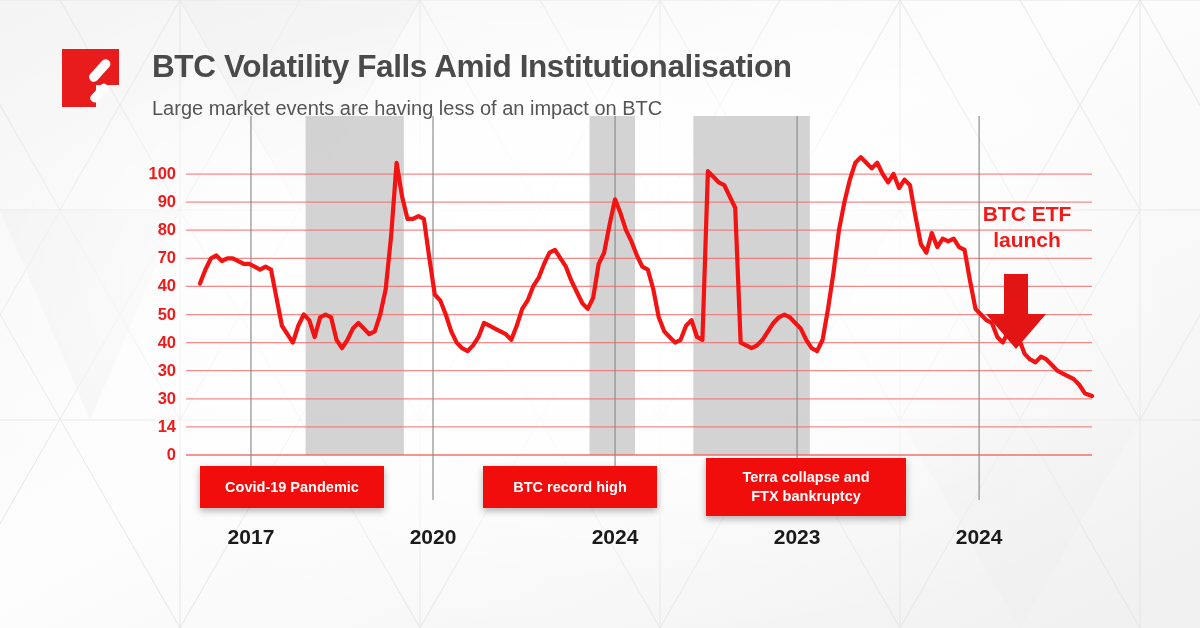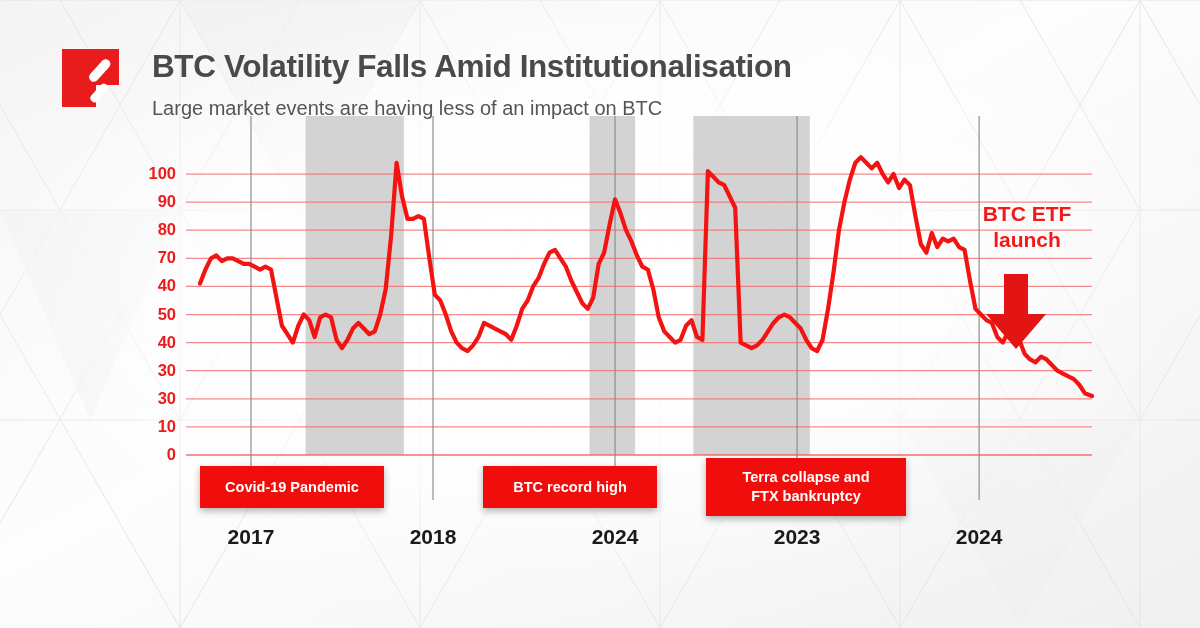--- a/index.html
+++ b/index.html
@@ -207,34 +207,34 @@
         <line x1="797.093877551032" y1="116" x2="797.093877551032" y2="500" stroke="#8a8a8a" stroke-width="1.35" opacity="0.85"></line>
         <line x1="979.1346938775678" y1="116" x2="979.1346938775678" y2="500" stroke="#8a8a8a" stroke-width="1.35" opacity="0.85"></line>
       </g>
     <g id="g-line">
         <polyline points="200.00,283.59 205.46,269.54 210.92,258.30 216.38,255.49 221.84,261.11 227.31,258.30 232.77,258.30 238.23,261.11 243.69,263.92 249.15,263.92 254.61,266.73 260.07,269.54 265.53,266.73 271.00,269.54 276.46,297.64 281.92,325.74 287.38,334.17 292.84,342.60 298.30,325.74 303.76,314.50 309.22,320.12 314.69,336.98 320.15,317.31 325.61,314.50 331.07,317.31 336.53,339.79 341.99,348.22 347.45,339.79 352.91,328.55 358.38,322.93 363.84,328.55 369.30,334.17 374.76,331.36 380.22,314.50 385.68,289.21 391.14,235.82 396.60,162.76 402.07,196.48 407.53,218.96 412.99,218.96 418.45,216.15 423.91,218.96 429.37,258.30 434.83,294.83 440.29,300.45 445.76,314.50 451.22,331.36 456.68,342.60 462.14,348.22 467.60,351.03 473.06,345.41 478.52,336.98 483.98,322.93 489.44,325.74 494.91,328.55 500.37,331.36 505.83,334.17 511.29,339.79 516.75,325.74 522.21,308.88 527.67,300.45 533.13,286.40 538.60,277.97 544.06,263.92 549.52,252.68 554.98,249.87 560.44,258.30 565.90,266.73 571.36,280.78 576.82,292.02 582.29,303.26 587.75,308.88 593.21,297.64 598.67,263.92 604.13,252.68 609.59,224.58 615.05,199.29 620.51,213.34 625.98,230.20 631.44,241.44 636.90,255.49 642.36,266.73 647.82,269.54 653.28,289.21 658.74,317.31 664.20,331.36 669.67,336.98 675.13,342.60 680.59,339.79 686.05,325.74 691.51,320.12 696.97,336.98 702.43,339.79 707.89,171.19 713.36,176.81 718.82,182.43 724.28,185.24 729.74,196.48 735.20,207.72 740.66,342.60 746.12,345.41 751.58,348.22 757.04,345.41 762.51,339.79 767.97,331.36 773.43,322.93 778.89,317.31 784.35,314.50 789.81,317.31 795.27,322.93 800.73,328.55 806.20,339.79 811.66,348.22 817.12,351.03 822.58,339.79 828.04,308.88 833.50,272.35 838.96,230.20 844.42,202.10 849.89,179.62 855.35,162.76 860.81,157.14 866.27,162.76 871.73,168.38 877.19,162.76 882.65,174.00 888.11,182.43 893.58,174.00 899.04,188.05 904.50,179.62 909.96,185.24 915.42,216.15 920.88,244.25 926.34,252.68 931.80,233.01 937.27,247.06 942.73,238.63 948.19,241.44 953.65,238.63 959.11,247.06 964.57,249.87 970.03,280.78 975.49,308.88 980.96,314.50 986.42,320.12 991.88,322.93 997.34,336.98 1002.80,342.60 1008.26,331.36 1013.72,334.17 1019.18,339.79 1024.64,353.84 1030.11,359.46 1035.57,362.27 1041.03,356.65 1046.49,359.46 1051.95,365.08 1057.41,370.70 1062.87,373.51 1068.33,376.32 1073.80,379.13 1079.26,384.75 1084.72,393.18 1092.00,395.99" fill="none" stroke="#f41313" stroke-width="4.2" stroke-linejoin="round" stroke-linecap="round"></polyline>
       </g>
   </svg>
 
   <div id="y-axis">
       <div class="ylabel" style="left: 134px; top: 445px;">0</div>
-      <div class="ylabel" style="left: 134px; top: 416.9px;">10</div>
+      <div class="ylabel" style="left: 134px; top: 416.9px;">14</div>
       <div class="ylabel" style="left: 134px; top: 388.8px;">30</div>
       <div class="ylabel" style="left: 134px; top: 360.7px;">30</div>
       <div class="ylabel" style="left: 134px; top: 332.6px;">40</div>
       <div class="ylabel" style="left: 134px; top: 304.5px;">50</div>
       <div class="ylabel" style="left: 134px; top: 276.4px;">40</div>
       <div class="ylabel" style="left: 134px; top: 248.3px;">70</div>
       <div class="ylabel" style="left: 134px; top: 220.2px;">80</div>
       <div class="ylabel" style="left: 134px; top: 192.1px;">90</div>
       <div class="ylabel" style="left: 134px; top: 164px;">100</div>
     </div>
   <div id="x-axis">
       <div class="xlabel" style="left: 195.971px; top: 525px;">2017</div>
-      <div class="xlabel" style="left: 378.012px; top: 525px;">2018</div>
+      <div class="xlabel" style="left: 378.012px; top: 525px;">2020</div>
       <div class="xlabel" style="left: 560.053px; top: 525px;">2024</div>
       <div class="xlabel" style="left: 742.094px; top: 525px;">2023</div>
       <div class="xlabel" style="left: 924.135px; top: 525px;">2024</div>
     </div>
 
   <div id="events">
       <div class="event-box" style="left: 200px; top: 466px; width: 184px; height: 42px;">
         <div>
           <div>Covid-19 Pandemic</div>
         </div>

